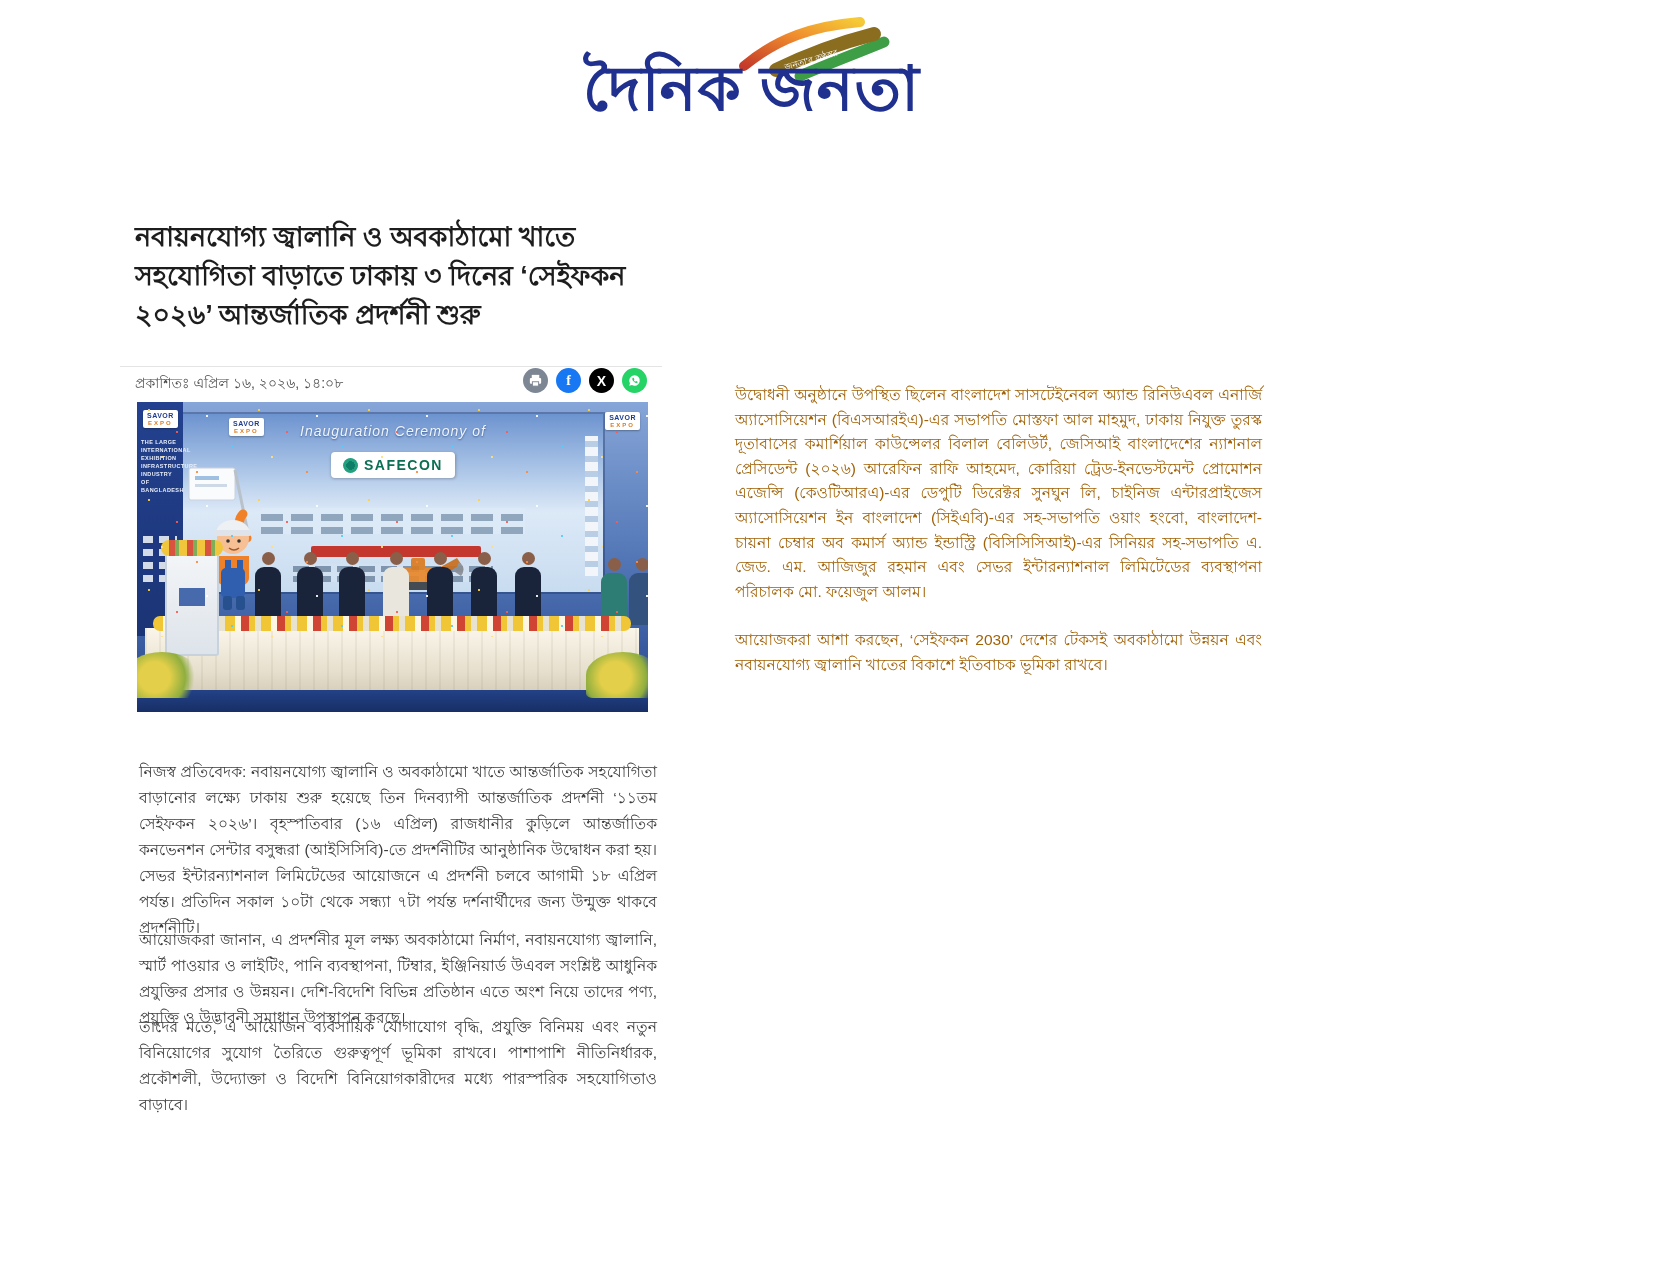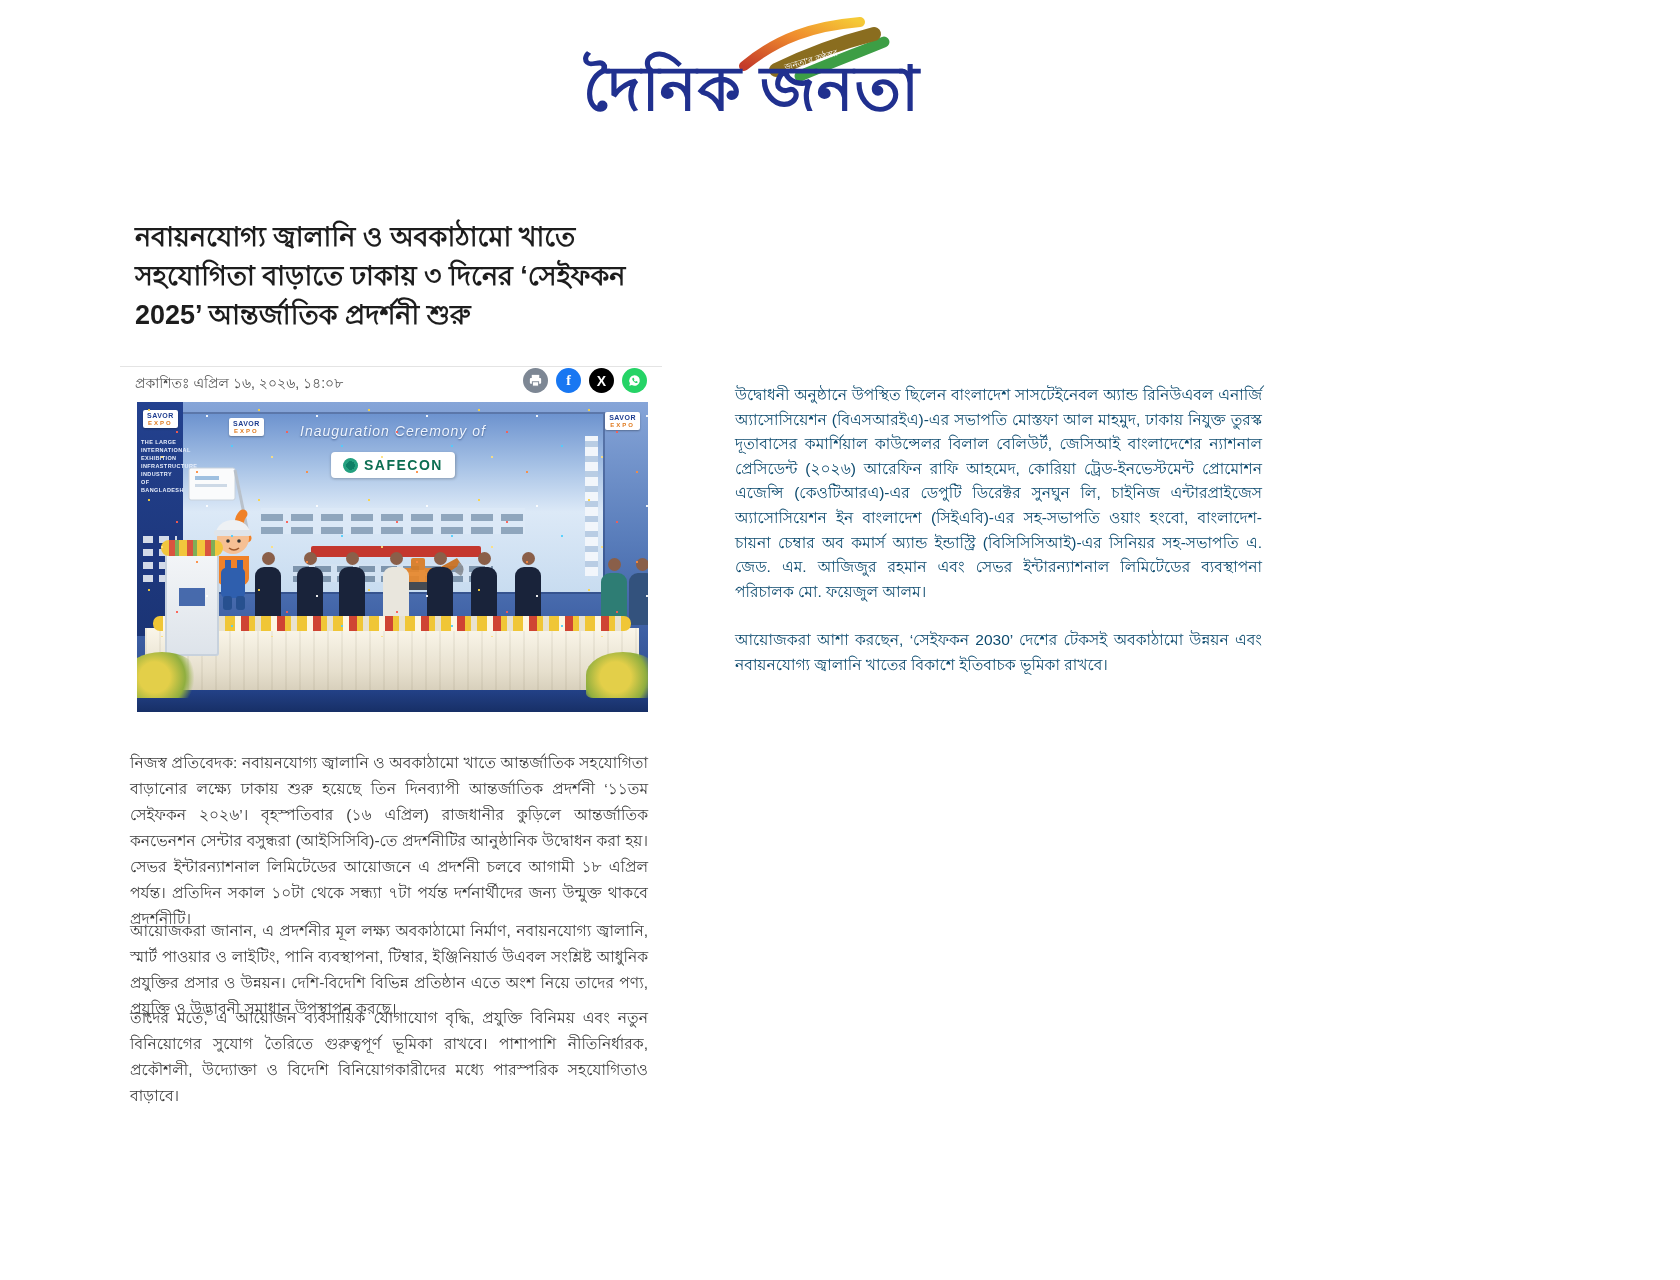--- a/index.html
+++ b/index.html
@@ -20,24 +20,24 @@
   .share{position:absolute;left:523px;top:368px;display:flex;gap:8px;}
   .share .btn{width:25px;height:25px;border-radius:50%;display:flex;align-items:center;
               justify-content:center;color:#fff;font-size:14px;font-weight:bold;cursor:pointer;line-height:1;}
   .btn.print{background:#7d8794;}
   .btn.fb{background:#1877f2;font-family:"Liberation Serif",serif;}
   .btn.x{background:#000;}
   .btn.wa{background:#25d366;}
 
   
   .p-left{position:absolute;left:130px;width:518px;font-size:15.5px;line-height:26px;
-          color:#3c3c3c;text-align:justify;margin:0;}
+          color:#3c3c3c;text-align:justify;margin:9px;}
   #pl1{top:750px;} #pl2{top:918px;} #pl3{top:1005px;}
   .col-right{position:absolute;left:735px;top:383px;width:527px;font-size:15.5px;
-             line-height:24.6px;color:#0c4a6e;text-align:justify;}
+             line-height:24.6px;color:#a16207;text-align:justify;}
   .col-right p{margin:0 0 24px 0;}
 
   
   .photo{position:absolute;left:137px;top:402px;width:511px;height:310px;overflow:hidden;
          background:linear-gradient(180deg,#86a5d8 0%,#587cba 45%,#3c5ea3 75%,#2a4886 100%);}
   .ph-screen{position:absolute;left:46px;top:12px;width:420px;height:178px;
              background:linear-gradient(180deg,#6d93cf 0%,#a8c3e6 30%,#dce9f7 55%,#c8dcf0 100%);
              box-shadow:0 0 0 2px rgba(20,40,90,.35);}
   .ph-title{position:absolute;left:0;right:0;top:9px;text-align:center;color:#eef5ff;
             font-size:14px;font-style:italic;letter-spacing:1px;text-shadow:0 1px 2px rgba(0,30,80,.55);}
@@ -117,21 +117,21 @@
         </linearGradient>
       </defs>
       <path d="M6 50 C40 22 75 10 122 6" stroke="url(#gr)" stroke-width="10" fill="none" stroke-linecap="round"></path>
       <path d="M62 60 C95 46 122 36 146 26" stroke="#3d9e45" stroke-width="11" fill="none" stroke-linecap="round"></path>
       <path d="M38 54 C75 36 105 26 136 18" stroke="#8a6d1f" stroke-width="14" fill="none" stroke-linecap="round"></path>
       <text x="44" y="42" font-size="9" fill="#ffffff" transform="rotate(-16 90 36)">জনতা'র কণ্ঠস্বর</text>
     </svg>
     <div class="logo-text">দৈনিক জনতা</div>
   </div>
 
-  <h1 class="headline">নবায়নযোগ্য জ্বালানি ও অবকাঠামো খাতে সহযোগিতা বাড়াতে ঢাকায় ৩ দিনের ‘সেইফকন 2025’ আন্তর্জাতিক প্রদর্শনী শুরু</h1>
+  <h1 class="headline">নবায়নযোগ্য জ্বালানি ও অবকাঠামো খাতে সহযোগিতা বাড়াতে ঢাকায় ৩ দিনের ‘সেইফকন ২০২৬’ আন্তর্জাতিক প্রদর্শনী শুরু</h1>
 
   <div class="divider"></div>
 
   <div class="pub">প্রকাশিতঃ এপ্রিল ১৬, ২০২৬, ১৪:০৮</div>
   <div class="share">
     <div class="btn print">
       <svg viewBox="0 0 24 24" width="15" height="15">
         <rect x="6" y="3" width="12" height="5" fill="#fff"></rect>
         <rect x="3" y="8" width="18" height="9" rx="1.5" fill="#fff"></rect>
         <rect x="7" y="14" width="10" height="7" fill="#fff" stroke="#7d8794" stroke-width="1.5"></rect>

